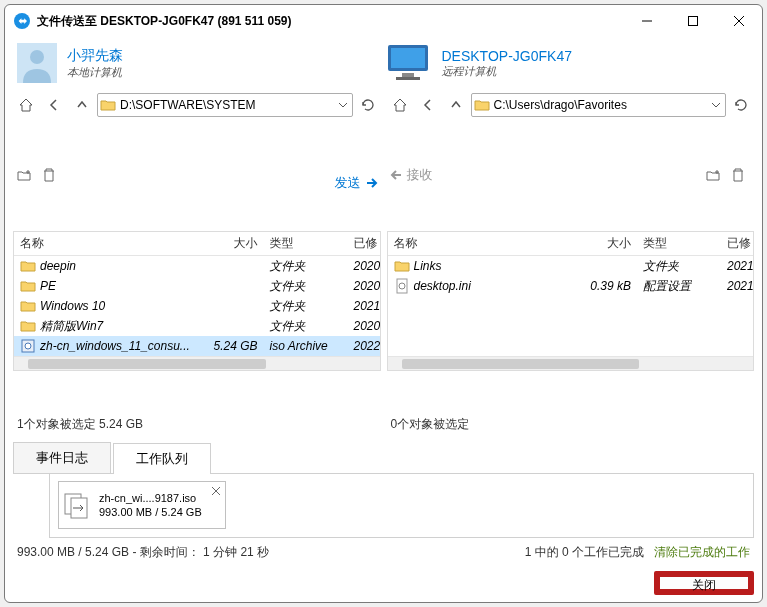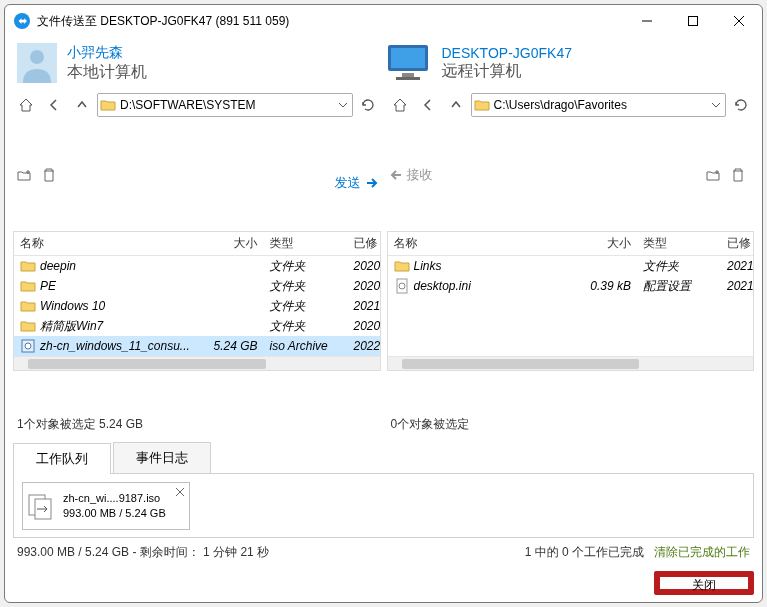--- a/index.html
+++ b/index.html
@@ -1,30 +1,30 @@
 <!DOCTYPE html>
 <html><head>
 <meta charset="utf-8">
 <style>
 * { margin: 0; padding: 0; box-sizing: border-box; font-family: "Segoe UI", "Microsoft YaHei", sans-serif; }
 body { background: #f0f0f0; display: flex; justify-content: center; align-items: flex-start; padding: 4px; }
 .window { width: 767px; height: 599px; background: #fff; border: 1px solid #7a7a7a; display: flex; flex-direction: column; border-radius: 6px; overflow: hidden; }
 .titlebar { height: 32px; display: flex; align-items: center; padding: 0 0 0 8px; }
 .titlebar .icon { width: 18px; height: 18px; margin-right: 6px; display: flex; align-items: center; justify-content: center; }
-.titlebar .title { font-size: 12px; flex: 1; color: #000; }
+.titlebar .title { font-size: 12px; flex: 1; color: #000; font-weight: bold; }
 .winbtn { width: 46px; height: 32px; display: flex; align-items: center; justify-content: center; }
 .winbtn svg { display: block; }
 .body { flex: 1; display: flex; flex-direction: column; padding: 0 8px; }
 
 .peers { height: 50px; display: flex; padding: 2px 4px 0 4px; }
 .peer { flex: 1; display: flex; align-items: center; gap: 10px; }
 .avatar { width: 40px; height: 40px; }
 .monitor { width: 48px; height: 40px; }
 .peer-text .pname { font-size: 14px; color: #0078d4; }
-.peer-text .psub { font-size: 16px; color: #555; }
+.peer-text .psub { font-size: 11px; color: #555; font-style: italic; }
 
 .panes { display: flex; flex: 0 0 310px; gap: 6px; margin-top: 4px; }
 .pane { flex: 1; display: flex; flex-direction: column; min-width: 0; gap: 42px; }
 
 .navrow { height: 28px; display: flex; align-items: center; gap: 2px; }
 .navbtn { width: 26px; height: 24px; display: flex; align-items: center; justify-content: center; color: #444; }
 .pathbox { flex: 1; height: 24px; border: 1px solid #adadad; border-radius: 2px; background: #fff; display: flex; align-items: center; padding: 0 2px; font-size: 12px; }
 .pathbox .foldericon { width: 16px; height: 16px; margin-right: 4px; flex-shrink: 0; }
 .pathbox span.text { flex: 1; white-space: nowrap; overflow: hidden; }
 .pathbox .dd { width: 14px; height: 14px; }
@@ -52,21 +52,21 @@
 .fname svg, .fname .fico { width: 16px; height: 16px; flex-shrink: 0; }
 .hscroll { height: 14px; background: #f0f0f0; border-top: 1px solid #e5e5e5; position: relative; }
 .hthumb { position: absolute; top: 2px; left: 14px; height: 10px; background: #cdcdcd; border-radius: 2px; }
 
 .status { font-size: 12px; color: #333; padding: 3px 4px; }
 
 .tabs { display: flex; margin-top: 6px; border-bottom: 1px solid #d0d0d0; }
 .tab { padding: 6px 22px; font-size: 13px; border: 1px solid #d0d0d0; border-bottom: none; margin-right: 2px; background: #f5f5f5; }
 .tab.active { background: #fff; position: relative; top: 1px; }
 
-.queue { border: 1px solid #d0d0d0; border-top: none; padding: 8px; height: 64px; display: flex; align-items: center; }
+.queue { border: 1px solid #d0d0d0; border-top: none; padding: 8px; height: 64px; display: flex; align-items: flex-end; margin-left: 36px; }
 .queueitem { border: 1px solid #c0c0c0; width: 168px; height: 48px; display: flex; align-items: center; padding: 4px; gap: 6px; position: relative; }
 .queueitem .qicon { width: 30px; height: 30px; }
 .queueitem .qtext { font-size: 11px; line-height: 1.3; }
 .queueitem .qclose { position: absolute; top: 2px; right: 2px; width: 14px; height: 14px; display: flex; align-items: center; justify-content: center; color: #666; }
 
 .footer { font-size: 12px; padding: 6px 4px 2px 4px; display: flex; color: #333; }
 .footer .flink { color: #4d7c0f; margin-left: 10px; }
 
 .btnrow { display: flex; justify-content: flex-end; padding: 8px; }
 .closebtn { width: 100px; height: 24px; border: 6px solid #b91c1c; background: #fdfdfd; font-size: 12px; border-radius: 2px; }
@@ -342,22 +342,22 @@
             </div>
           <div class="hscroll">
               <div class="hthumb" style="width:65%"></div>
             </div>
         </div>
         <div class="status">0个对象被选定</div>
       </div>
     </div>
 
     <div class="tabs">
+      <div class="tab">事件日志</div>
       <div class="tab active">工作队列</div>
-      <div class="tab">事件日志</div>
     </div>
     <div class="queue">
       <div class="queueitem">
         <svg class="qicon" viewBox="0 0 30 30">
             <rect x="2" y="4" width="16" height="20" fill="#fff" stroke="#888"></rect>
             <rect x="8" y="8" width="16" height="20" fill="#fff" stroke="#888"></rect>
             <path d="M10 18 L20 18 M17 15 L20 18 L17 21" fill="none" stroke="#555"></path>
           </svg>
         <div class="qtext">
           <div>zh-cn_wi....9187.iso</div>

